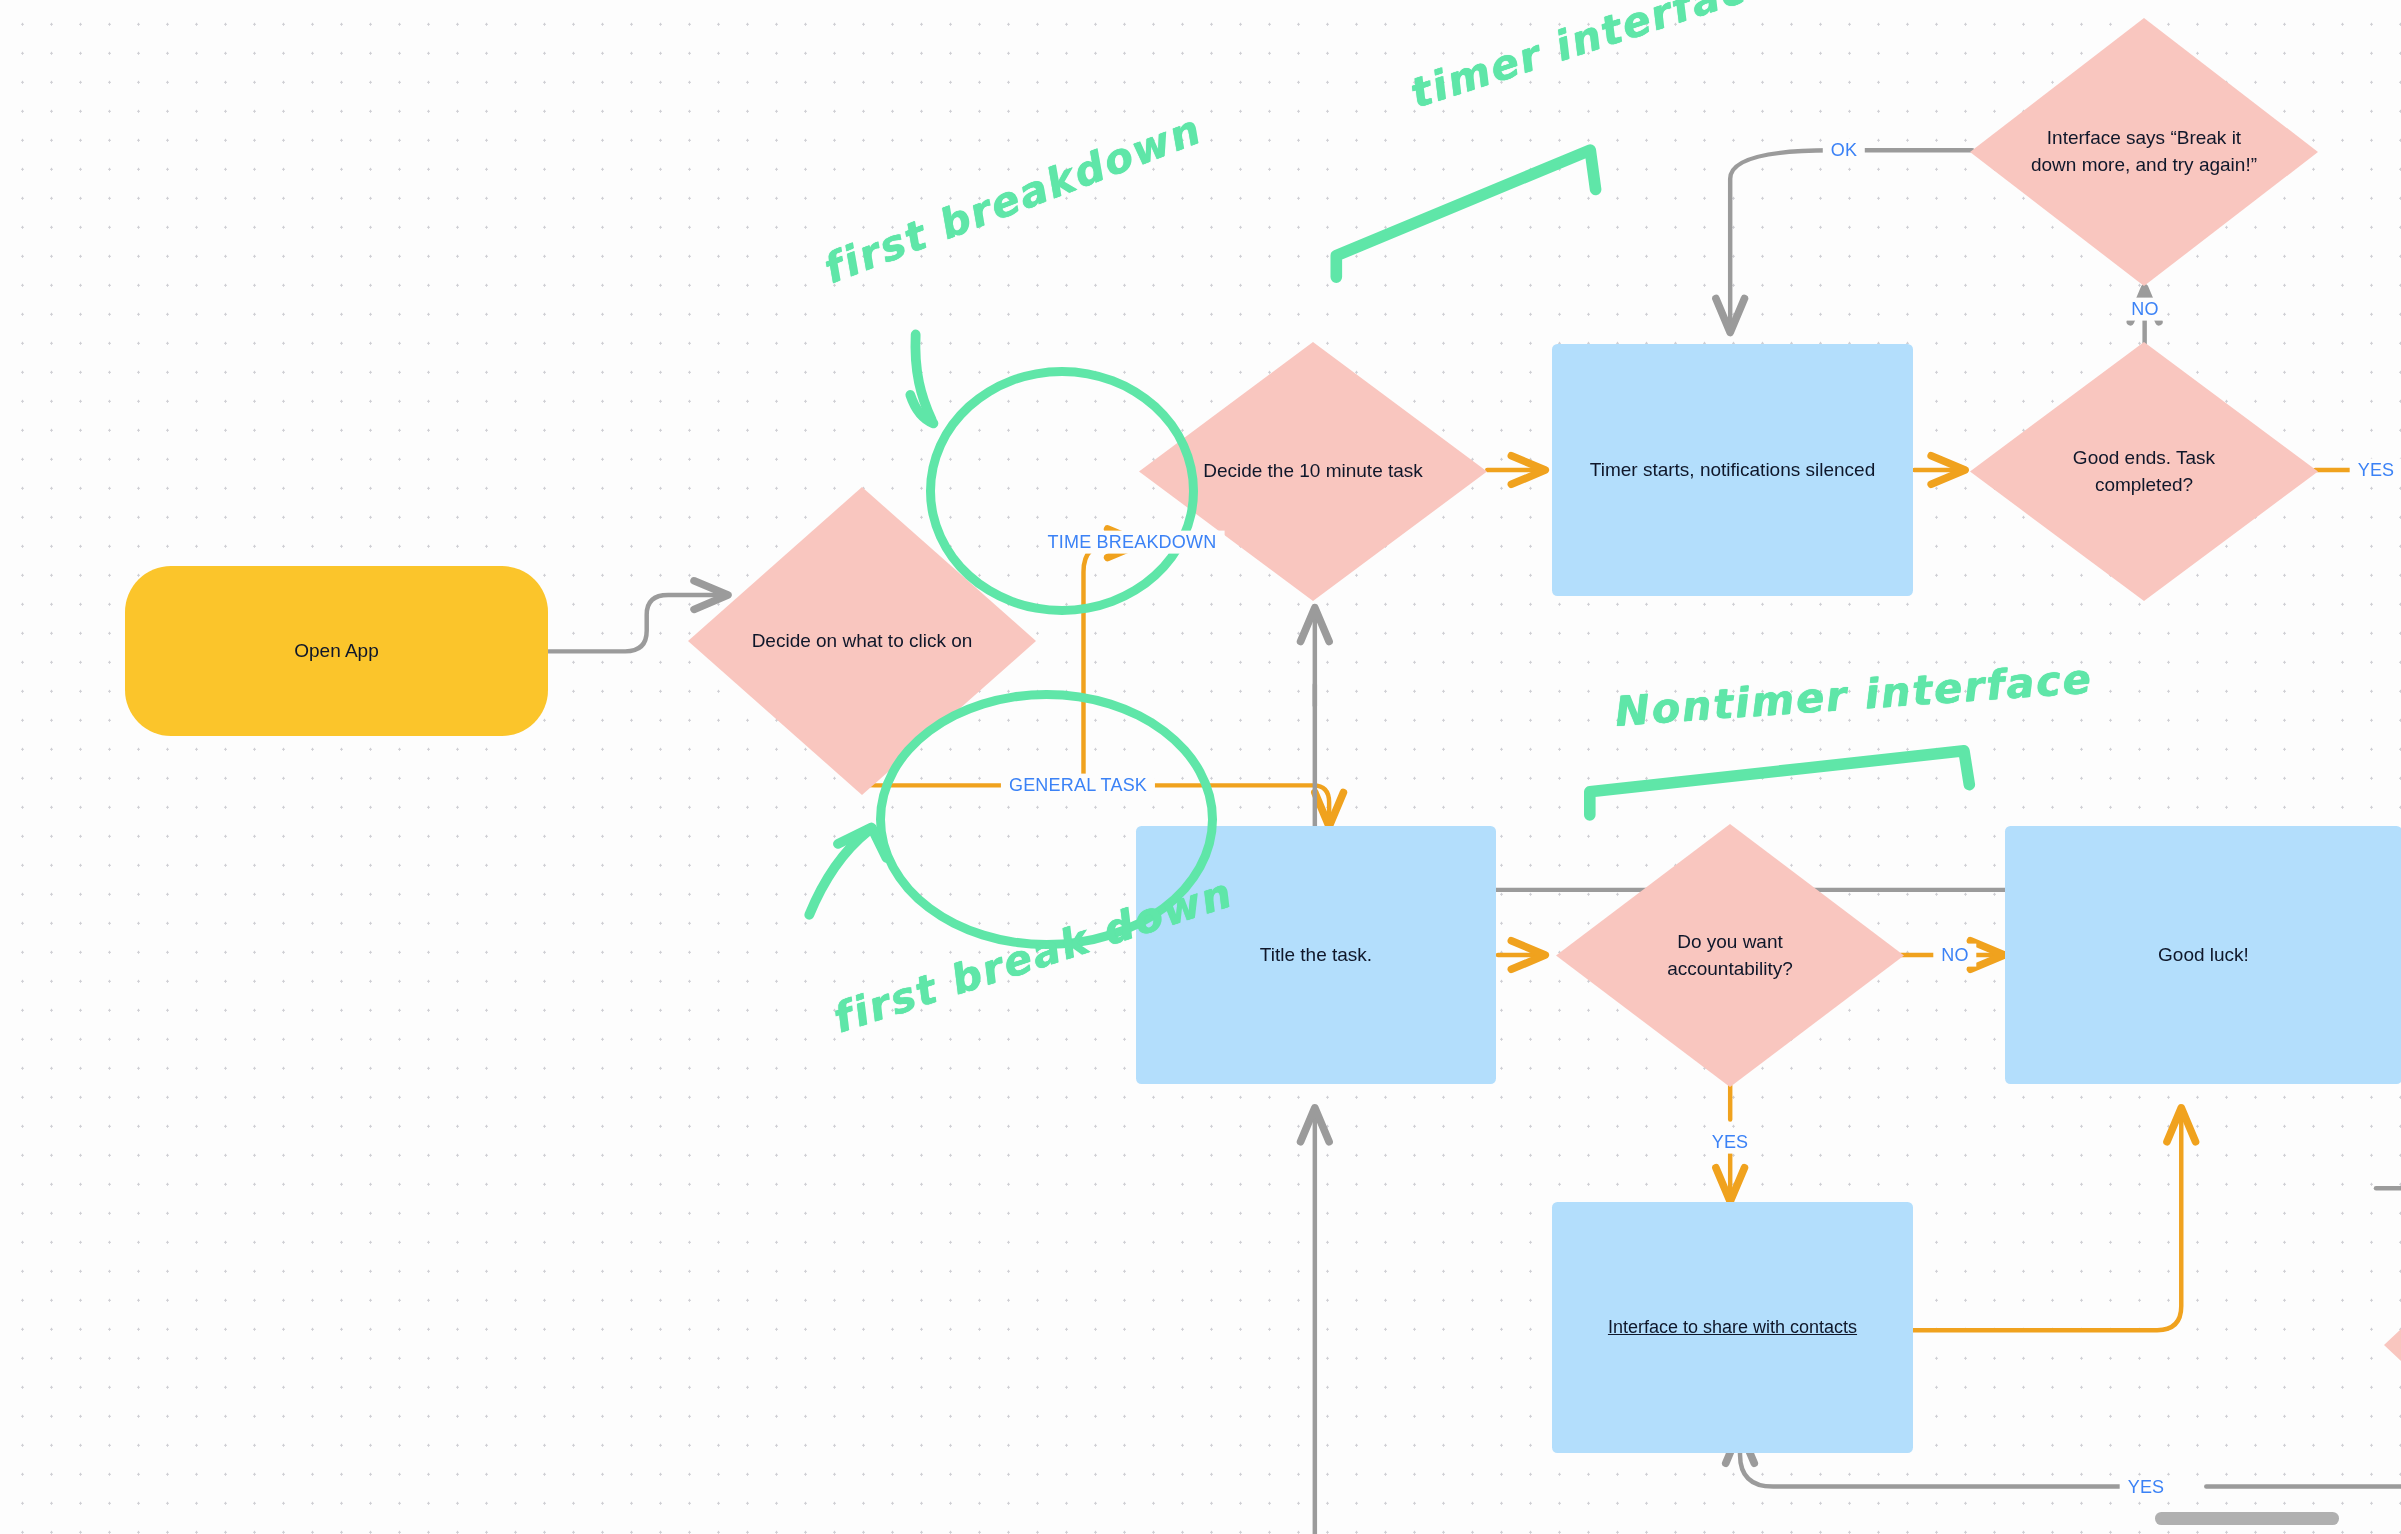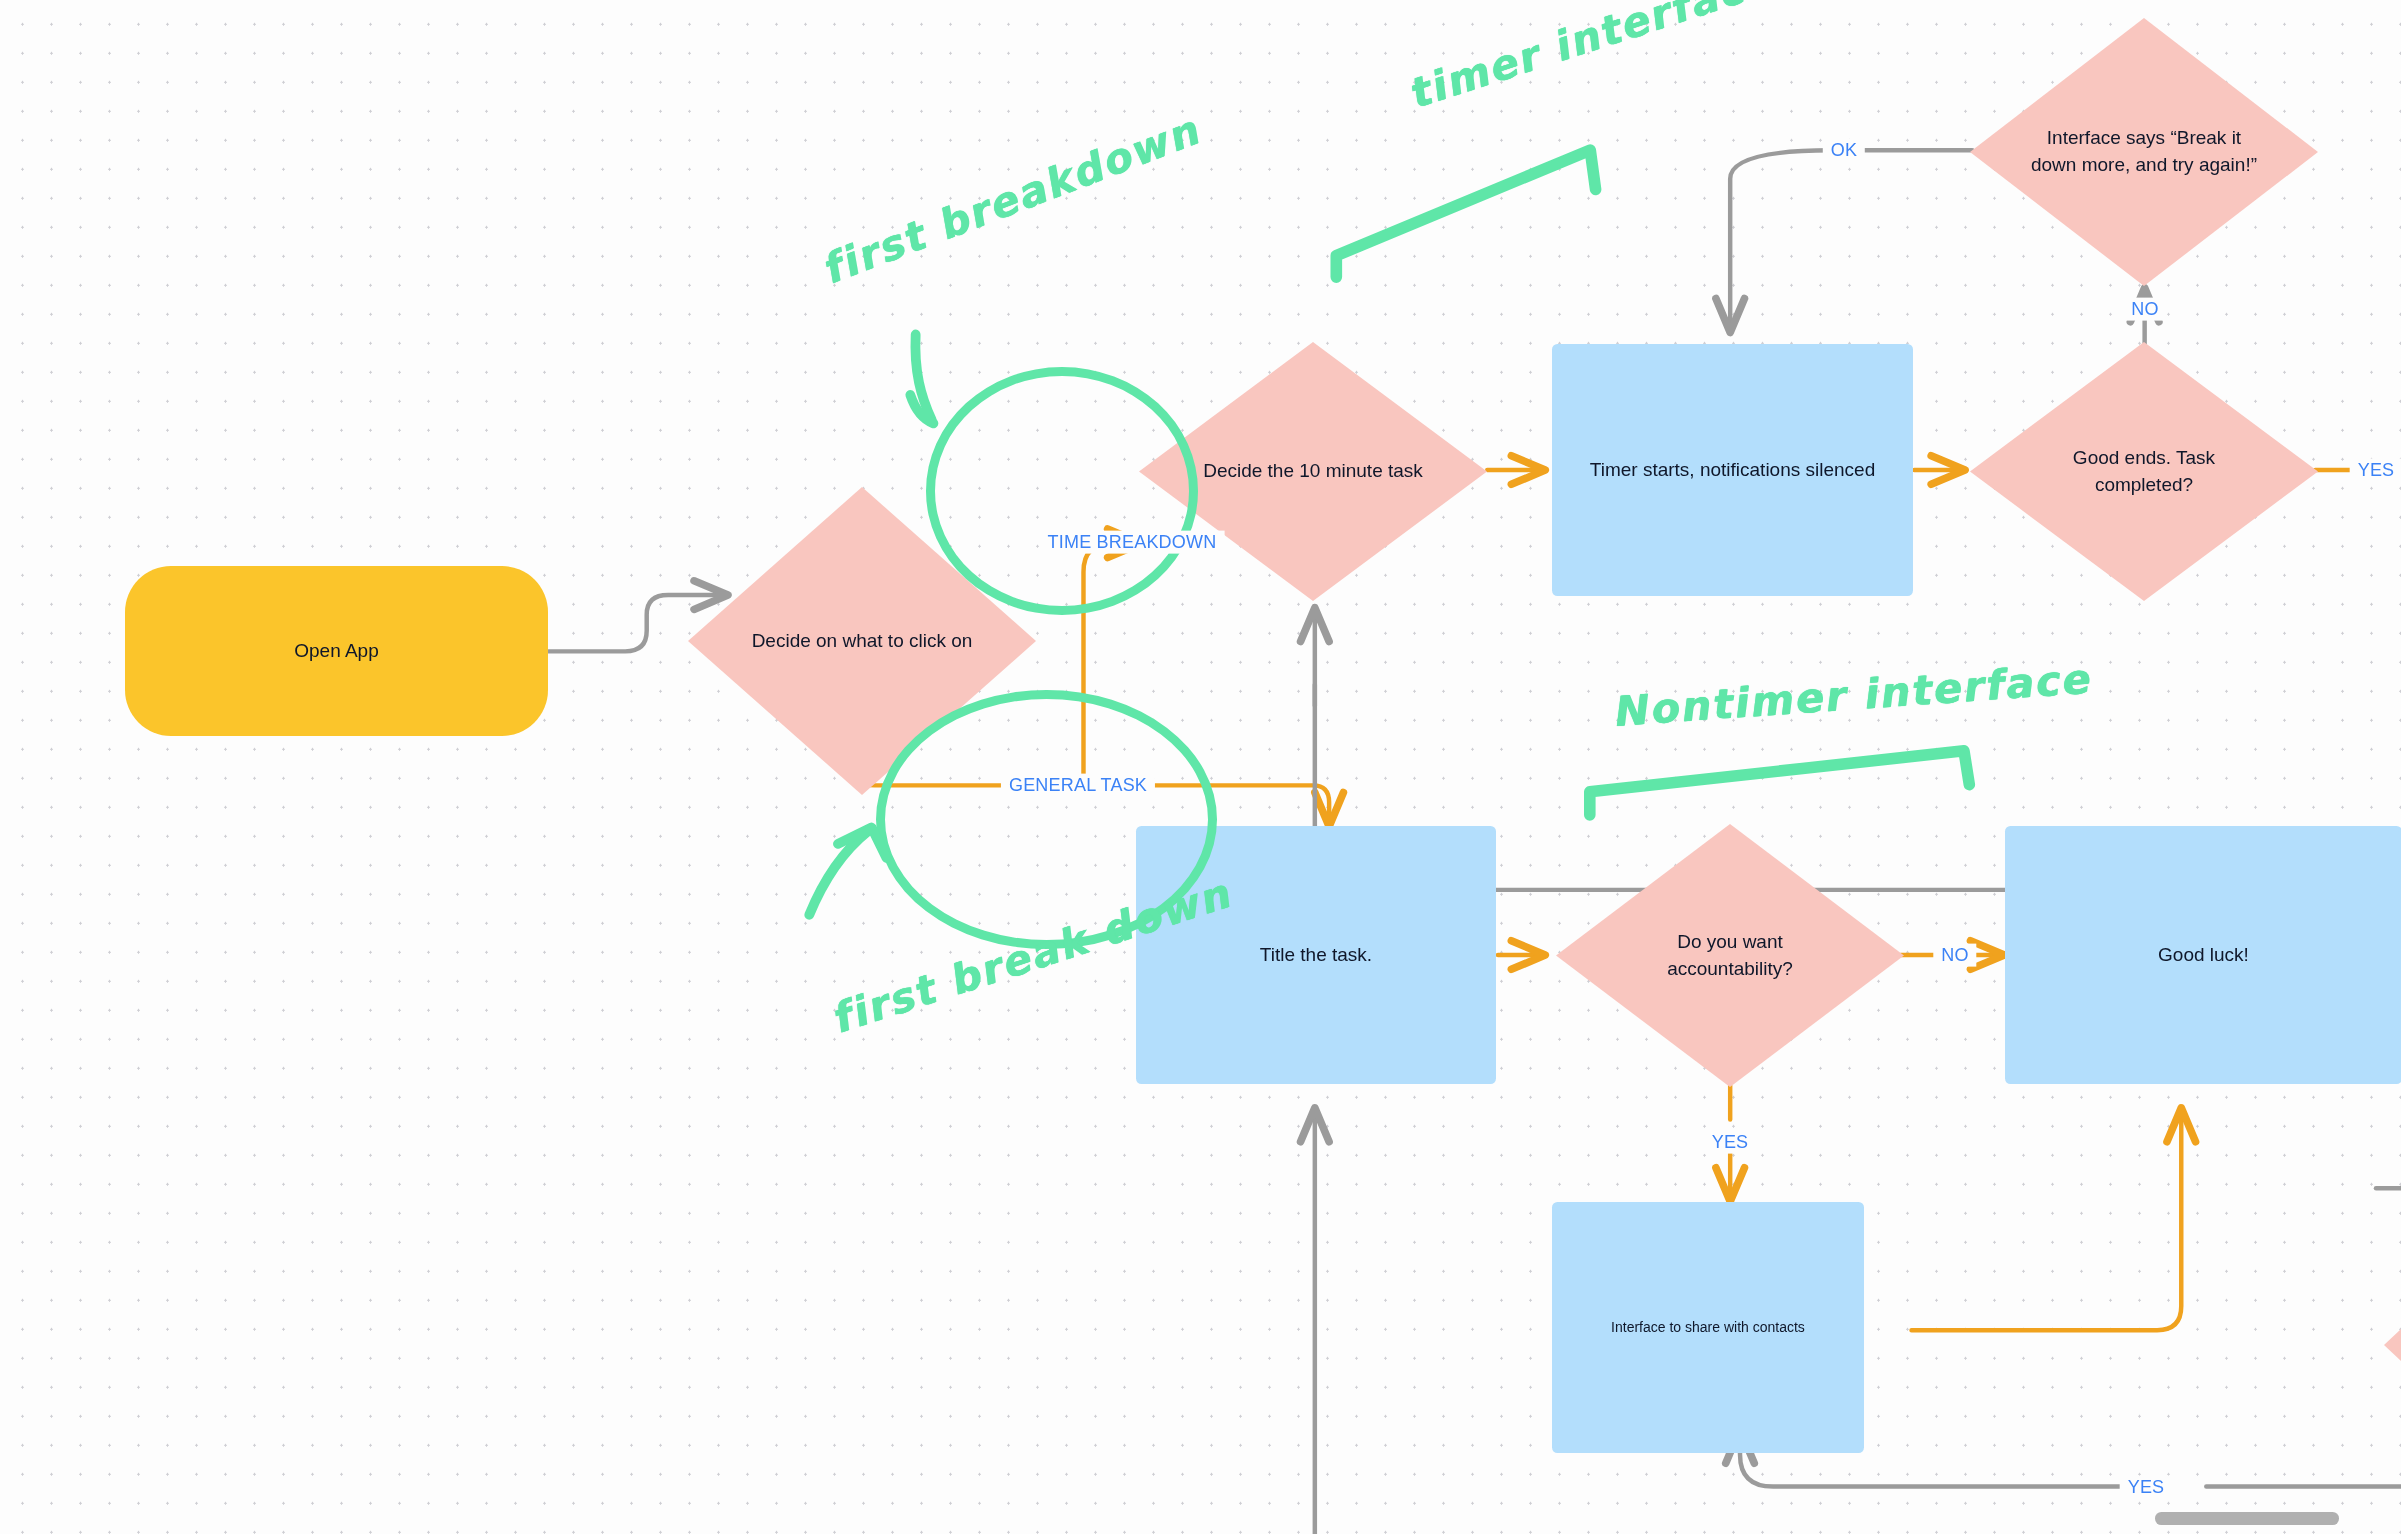--- a/index.html
+++ b/index.html
@@ -175,21 +175,21 @@
   </div>
 
   <div class="node n-decision" style="left:1556px; top:824px; width:348px; height:263px; font-size:19px;">
     <span class="label">Do you want accountability?</span>
   </div>
 
   <div class="node n-process" style="left:2005px; top:826px; width:397px; height:258px; font-size:19px;">
     <span class="label">Good luck!</span>
   </div>
 
-  <div class="node n-process" style="left:1552px; top:1202px; width:312px; height:251px; font-size:14px;">
+  <div class="node n-process" style="left:1552px; top:1202px; width:361px; height:251px; font-size:18px;text-decoration:underline;">
     <span class="label">Interface to share with contacts</span>
   </div>
 
   <div class="n-decision" style="position:absolute; left:2384px; top:1278px; width:143px; height:134px;"></div>
 
   <div class="edge-label" style="left:1844px; top:150px;">OK</div>
   <div class="edge-label" style="left:2145px; top:309px;">NO</div>
   <div class="edge-label" style="left:2376px; top:470px;">YES</div>
   <div class="edge-label" style="left:1955px; top:955px;">NO</div>
   <div class="edge-label" style="left:1730px; top:1142px;">YES</div>

